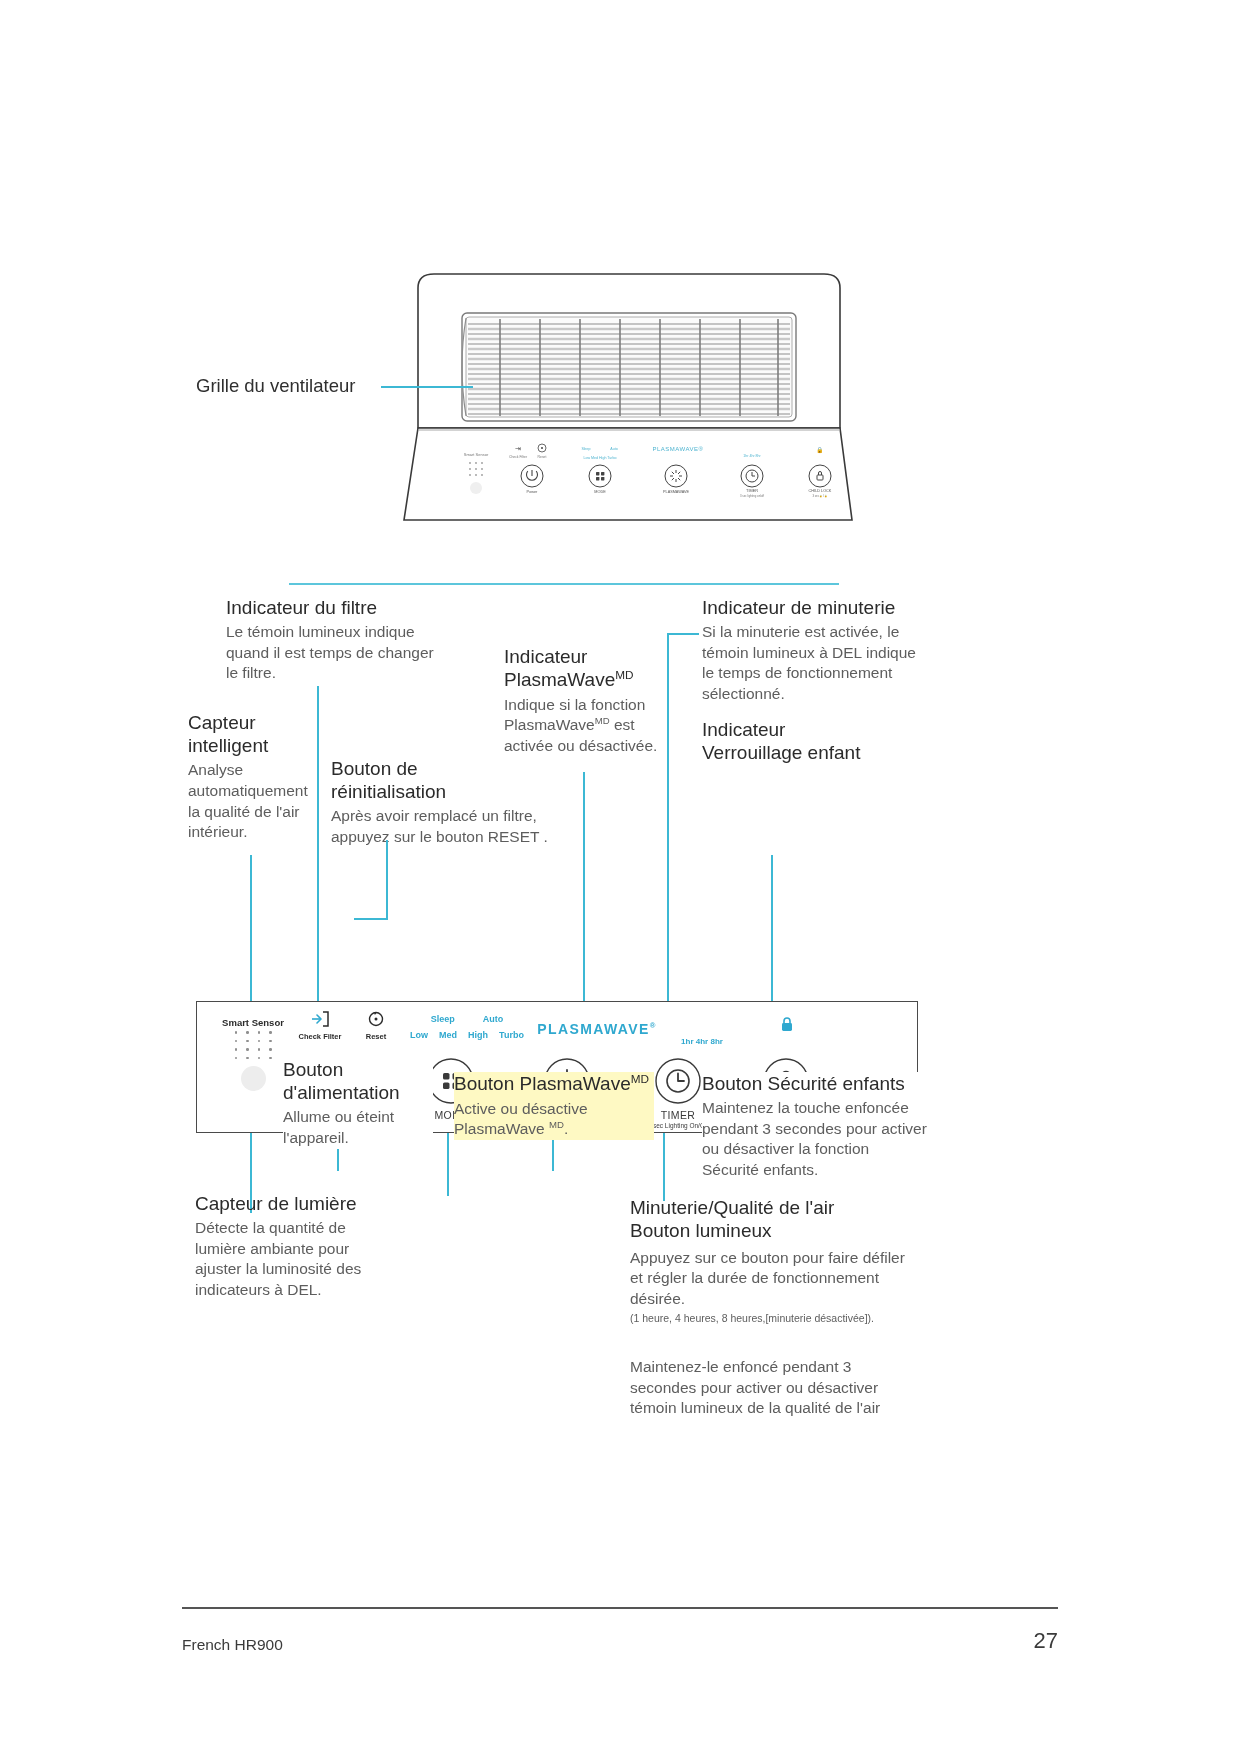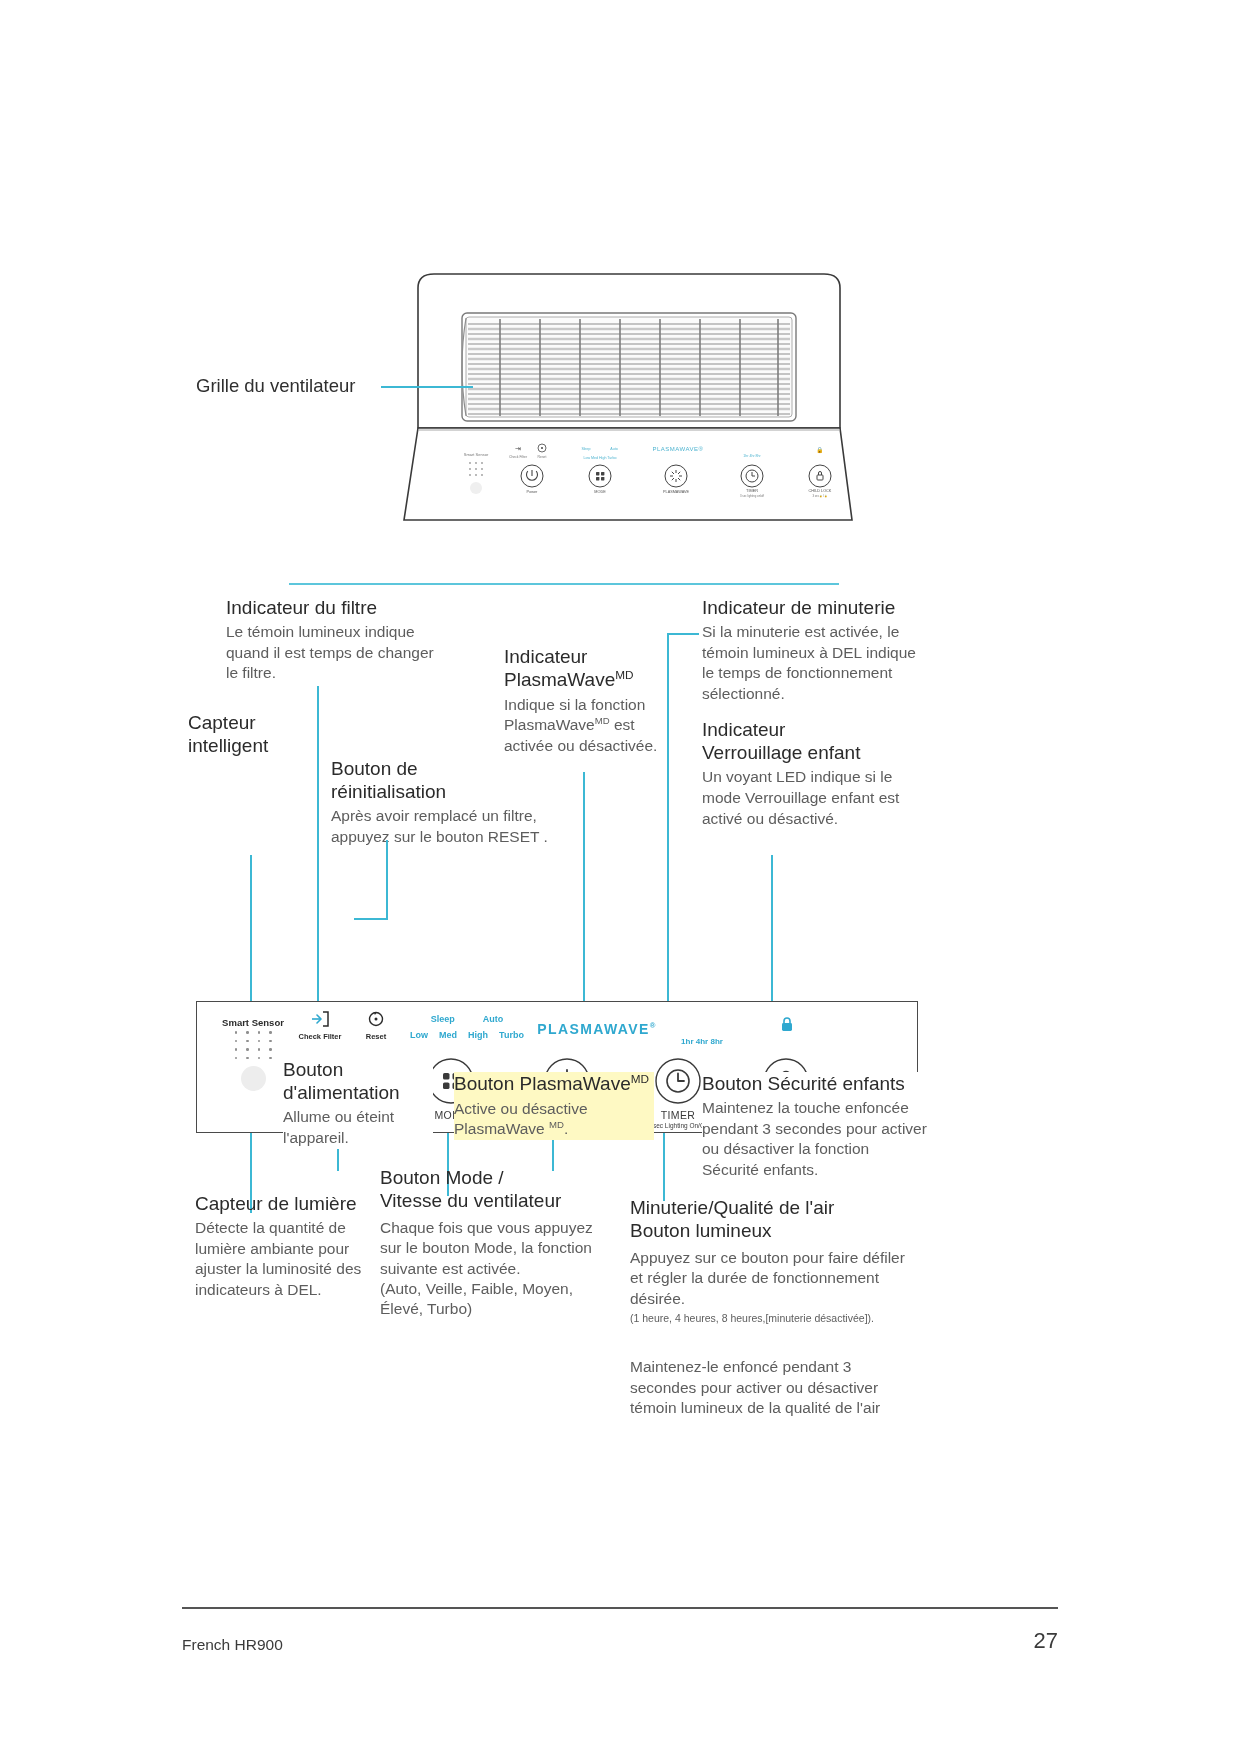--- a/index.html
+++ b/index.html
@@ -312,20 +312,21 @@
 
   <div class="top-rule"></div>
 
   <div class="ann" style="left:226px; top:596px; width:215px;">
     <h3>Indicateur du filtre</h3>
     <p>Le témoin lumineux indique quand il est temps de changer le filtre.</p>
   </div>
 
   <div class="ann" style="left:188px; top:711px; width:125px;">
     <h3><span>Capteur</span><br><span>intelligent</span></h3>
+    <p>Analyse automatiquement la qualité de l'air intérieur.</p>
   </div>
 
   <div class="ann" style="left:331px; top:757px; width:232px;">
     <h3><span>Bouton de</span><br><span>réinitialisation</span></h3>
     <p>Après avoir remplacé un filtre, appuyez sur le bouton RESET .</p>
   </div>
 
   <div class="ann" style="left:504px; top:645px; width:180px;">
     <h3><span>Indicateur</span><br><span>PlasmaWave</span><sup>MD</sup></h3>
     <p>
@@ -335,21 +336,20 @@
     </p>
   </div>
 
   <div class="ann" style="left:702px; top:596px; width:228px;">
     <h3>Indicateur de minuterie</h3>
     <p>Si la minuterie est activée, le témoin lumineux à DEL indique le temps de fonctionnement sélectionné.</p>
   </div>
 
   <div class="ann" style="left:702px; top:718px; width:215px;">
     <h3><span>Indicateur</span><br><span>Verrouillage enfant</span></h3>
-    <p>Un voyant LED indique si le mode Verrouillage enfant est activé ou désactivé.</p>
   </div>
 
   <div class="ldr ldr-v" style="left:317px; top:686px; height:315px;"></div>
   <div class="ldr ldr-v" style="left:250px; top:855px; height:200px;"></div>
   <div class="ldr ldr-v" style="left:386px; top:840px; height:80px;"></div>
   <div class="ldr ldr-h" style="left:354px; top:918px; width:34px;"></div>
   <div class="ldr ldr-v" style="left:583px; top:772px; height:229px;"></div>
   <div class="ldr ldr-v" style="left:667px; top:633px; height:368px;"></div>
   <div class="ldr ldr-h" style="left:667px; top:633px; width:32px;"></div>
   <div class="ldr ldr-v" style="left:771px; top:855px; height:146px;"></div>
@@ -512,25 +512,20 @@
   <div class="ann" style="left:702px; top:1072px; width:226px; background:#fff;">
     <h3>Bouton Sécurité enfants</h3>
     <p>Maintenez la touche enfoncée pendant 3 secondes pour activer ou désactiver la fonction Sécurité enfants.</p>
   </div>
 
   <div class="ann" style="left:195px; top:1192px; width:185px;">
     <h3>Capteur de lumière</h3>
     <p>Détecte la quantité de lumière ambiante pour ajuster la luminosité des indicateurs à DEL.</p>
   </div>
 
-  <div class="ann" style="left:380px; top:1166px; width:215px;">
-    <h3><span>Bouton Mode /</span><br><span>Vitesse du ventilateur</span></h3>
-    <p class="tight" style="margin-top:6px;">Chaque fois que vous appuyez sur le bouton Mode, la fonction suivante est activée.</p>
-    <p class="tight" style="margin-top:0;">(Auto, Veille, Faible, Moyen, Élevé, Turbo)</p>
-  </div>
 
   <div class="ann" style="left:630px; top:1196px; width:290px;">
     <h3><span>Minuterie/Qualité de l'air</span><br><span>Bouton lumineux</span></h3>
     <p class="tight" style="margin-top:6px;">Appuyez sur ce bouton pour faire défiler et régler la durée de fonctionnement désirée.</p>
     <p class="fine" style="margin-top:3px;">(1 heure, 4 heures, 8 heures,[minuterie désactivée]).</p>
     <p class="tight" style="margin-top:32px;">Maintenez-le enfoncé pendant 3 secondes pour activer ou désactiver témoin lumineux de la qualité de l'air</p>
   </div>
 
   <div class="footer-rule"></div>
   <div class="footer-left">French HR900</div>

